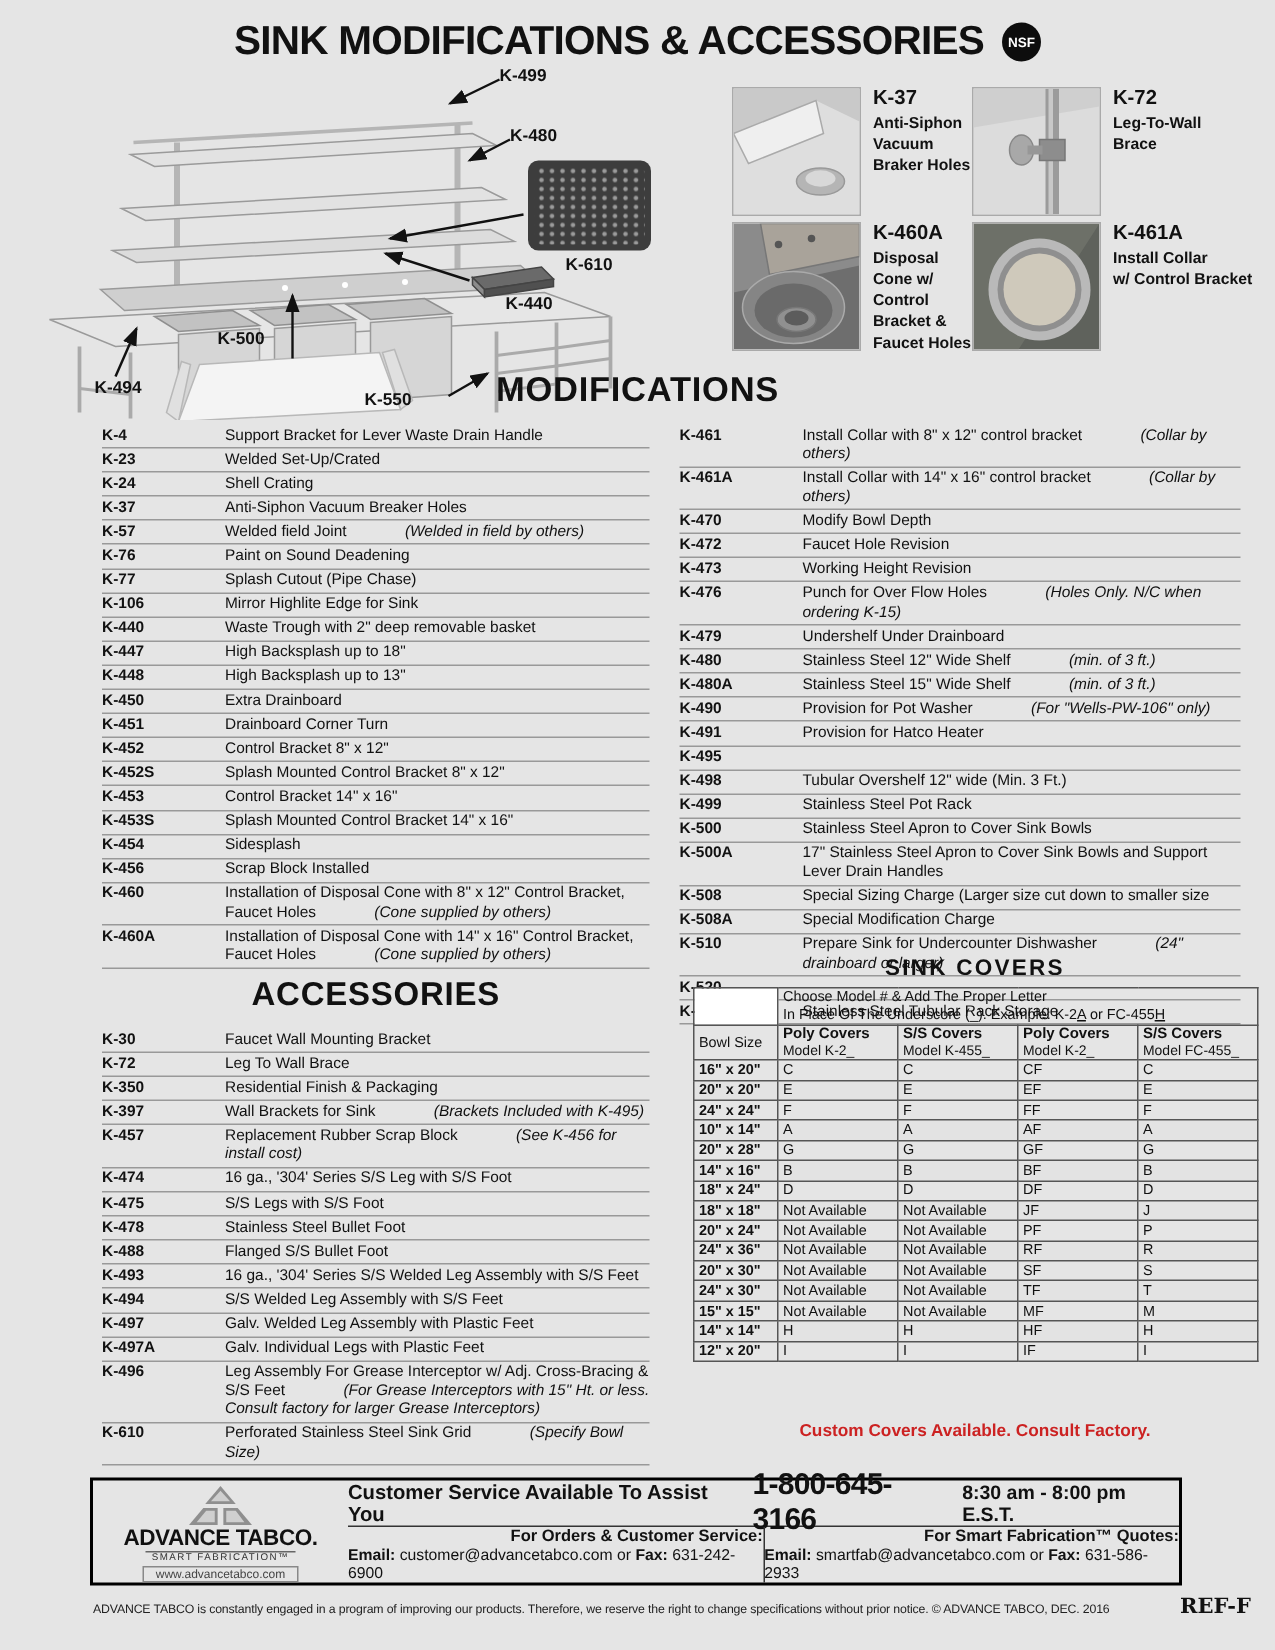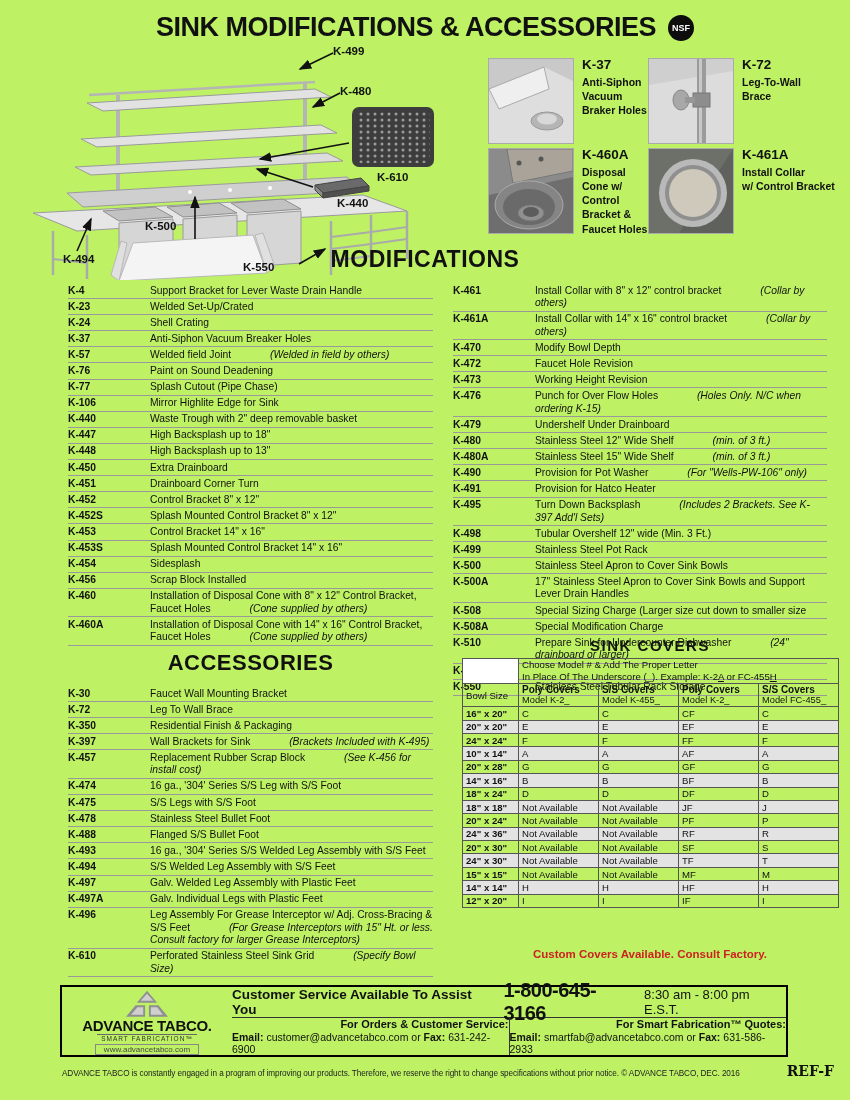--- a/index.html
+++ b/index.html
@@ -1,16 +1,16 @@
 <!DOCTYPE html>
 <html><head>
 <meta charset="utf-8">
 <style>
   html,body{margin:0;padding:0;background:#fff;}
-  .page{position:relative;width:850px;height:1100px;background:#bef264;overflow:hidden;
+  .page{position:relative;width:850px;height:1100px;background:#e5e5e5;overflow:hidden;
         font-family:"Liberation Sans",sans-serif;color:#111;}
 
   
   .title-row{position:absolute;top:12px;left:0;width:100%;display:flex;justify-content:center;align-items:center;gap:12px;}
   .page-title{font-size:27px;font-weight:bold;letter-spacing:-0.5px;color:#111;white-space:nowrap;}
   .nsf-badge{width:26px;height:26px;border-radius:50%;background:#0d0d0d;color:#fff;display:flex;align-items:center;justify-content:center;
              font-size:9px;font-weight:bold;letter-spacing:0;}
 
   
   .illustration{position:absolute;left:15px;top:45px;width:465px;height:235px;}
@@ -61,21 +61,21 @@
   
   .footer-box{position:absolute;left:60px;top:985px;width:728px;height:72px;border:2px solid #000;box-sizing:border-box;display:flex;}
   .f-logo{width:170px;flex:none;display:flex;flex-direction:column;align-items:center;justify-content:flex-start;padding-top:3px;text-align:center;}
   .brand-name{font-size:15px;font-weight:bold;letter-spacing:-0.3px;line-height:1;}
   .brand-tagline{font-size:6.5px;letter-spacing:1px;color:#333;border-top:1px solid #666;margin-top:1px;padding:0 4px;}
   .brand-url{font-size:8px;color:#444;border:1px solid #888;padding:0 8px;margin-top:2px;}
   .f-main{flex:1;display:flex;flex-direction:column;}
   .f-service{height:30px;display:flex;align-items:center;justify-content:center;gap:7px;border-bottom:1px solid #333;}
   .f-service .svc-text{font-size:13.5px;font-weight:bold;}
   .f-service .phone{font-size:20px;font-weight:bold;letter-spacing:-0.5px;}
-  .f-service .hours{font-size:13px;font-weight:normal;}
+  .f-service .hours{font-size:13px;font-weight:bold;}
   .f-cols{flex:1;display:flex;}
   .f-col{flex:1;display:flex;flex-direction:column;align-items:flex-end;justify-content:center;gap:1px;}
   .f-col.first{border-right:1px solid #333;}
   .f-col .fc-title{font-size:11px;font-weight:bold;}
   .f-col .fc-line{font-size:10.5px;}
   .f-col .fc-line b{font-weight:bold;margin-top:44px;}
 
   .bottom-row{position:absolute;left:62px;top:1063px;width:772px;display:flex;align-items:baseline;justify-content:space-between;}
   .disclaimer{font-size:8.2px;color:#222;letter-spacing:-0.1px;}
   .ref-code{font-family:"DejaVu Serif","Liberation Serif",serif;font-size:14px;font-weight:bold;margin-left:8px;}
@@ -377,21 +377,20 @@
       <div class="mrow">
         <div class="mcode">K-490</div>
         <div class="mdesc"><span>Provision for Pot Washer</span><i> (For "Wells-PW-106" only)</i></div>
       </div>
       <div class="mrow">
         <div class="mcode">K-491</div>
         <div class="mdesc"><span>Provision for Hatco Heater</span></div>
       </div>
       <div class="mrow">
         <div class="mcode">K-495</div>
-        <div class="mdesc"><span>Turn Down Backsplash</span><i> (Includes 2 Brackets. See K-397 Add'l Sets)</i></div>
       </div>
       <div class="mrow">
         <div class="mcode">K-498</div>
         <div class="mdesc"><span>Tubular Overshelf 12" wide (Min. 3 Ft.)</span></div>
       </div>
       <div class="mrow">
         <div class="mcode">K-499</div>
         <div class="mdesc"><span>Stainless Steel Pot Rack</span></div>
       </div>
       <div class="mrow">

